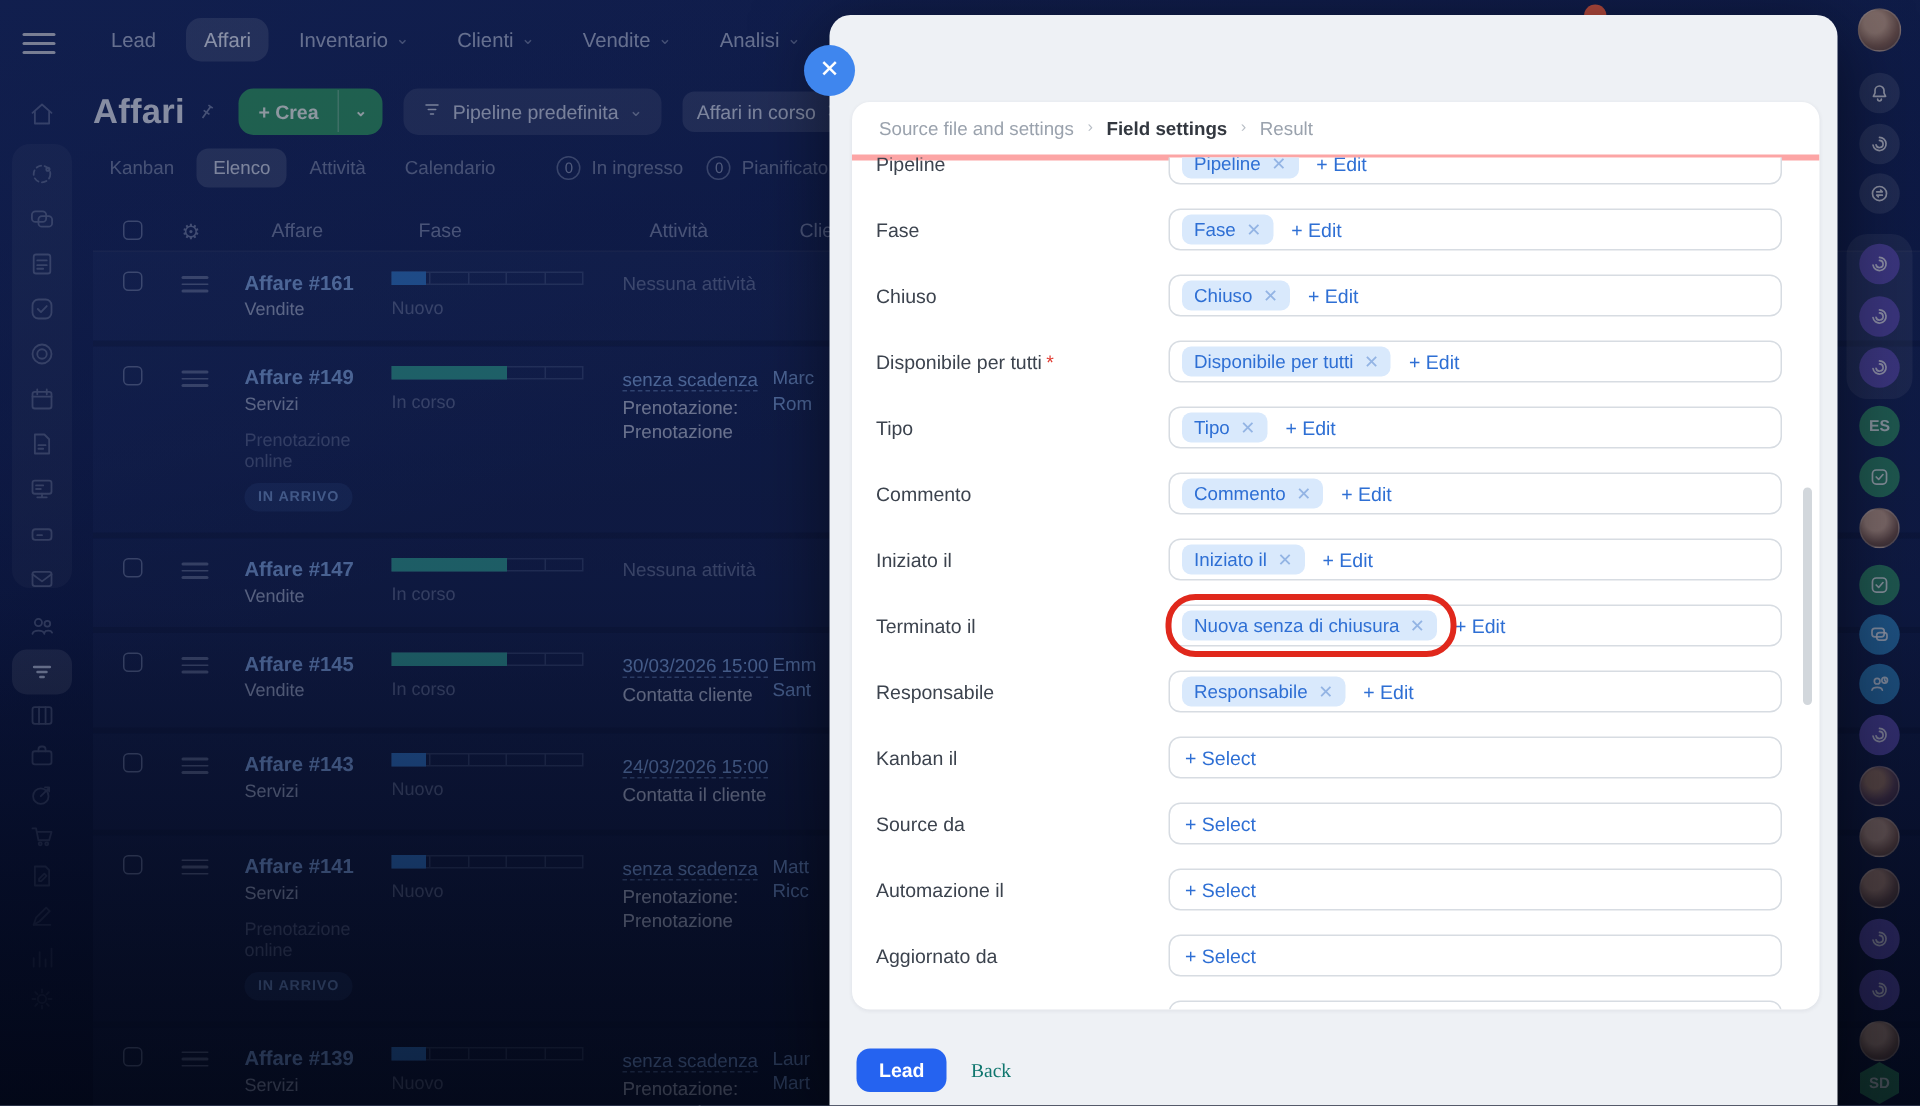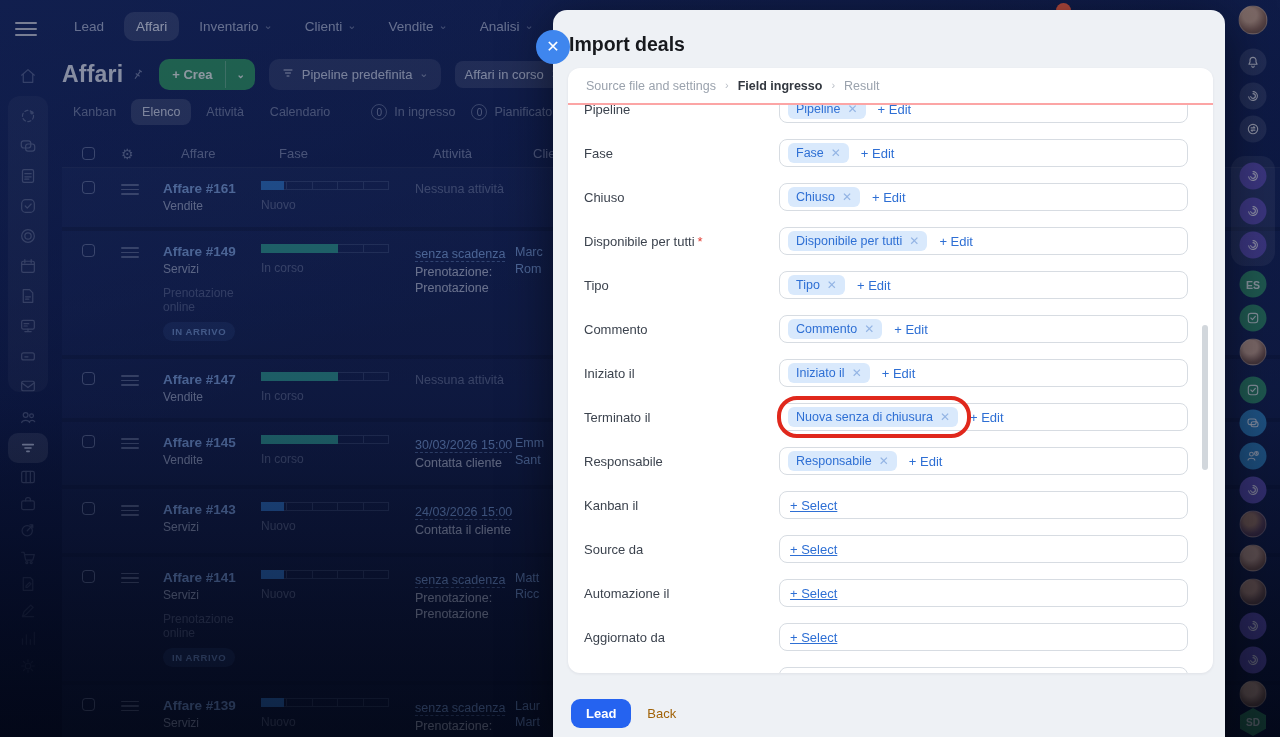--- a/index.html
+++ b/index.html
@@ -99,44 +99,44 @@
   .notifdot{position:absolute;left:1056px;top:3px;width:15px;height:15px;border-radius:50%;background:#b0483c;z-index:41;}
 
   
   .modal{position:absolute;left:553px;top:10px;width:672px;bottom:0;background:#eef1f5;
     border-radius:14px 14px 0 0;box-shadow:0 10px 50px rgba(0,0,0,.5);z-index:50;}
   .modal-close{position:absolute;left:-17px;top:20px;width:34px;height:34px;border:none;border-radius:50%;
     background:#3f86ee;color:#fff;font-size:16px;line-height:34px;text-align:center;cursor:pointer;}
   .modal-title{margin:23px 0 0 16px;font-size:19.5px;font-weight:700;color:#17191d;}
   .card{position:absolute;left:15px;top:58px;width:645px;height:605px;background:#fff;border-radius:12px;
     box-shadow:0 1px 3px rgba(25,35,60,.07);overflow:hidden;}
-  .steps{display:flex;align-items:flex-start;gap:9px;padding:11px 18px 10px 18px;border-bottom:2px solid #fca5a5;font-size:12.5px;}
+  .steps{display:flex;align-items:flex-start;gap:9px;padding:11px 18px 10px 18px;border-bottom:4px solid #fca5a5;font-size:12.5px;}
   .step{color:#9aa2ad;}
   .step.active{color:#32373f;font-weight:700;}
   .sep{color:#b8bec6;font-size:11px;}
   .fields{position:absolute;top:37px;left:0;right:0;bottom:0;overflow:hidden;padding-left:16px;}
   .frow{display:flex;align-items:center;height:44px;}
   .frow.clipped{margin-top:-18px;}
   .flabel{width:195px;flex:0 0 auto;font-size:13px;color:#3c434e;}
   .req{color:#e03a30;margin-left:3px;}
   .fbox{width:409px;height:28px;border:1px solid #d7dce2;border-radius:8px;background:#fff;
     display:flex;align-items:center;padding-left:8px;position:relative;}
   .chipwrap{position:relative;display:inline-flex;}
   .chip{display:inline-flex;align-items:center;gap:7px;background:#d9e9fc;color:#2e6fd4;font-size:12.5px;
     padding:3px 8px;border-radius:6px;white-space:nowrap;}
   .chip .x{color:#93b4e4;font-size:12px;}
   .hl-ring{position:absolute;left:-11px;top:-11px;right:-13px;bottom:-11px;border:4.5px solid #e0281c;
     border-radius:20px;pointer-events:none;z-index:2;}
   .faction{color:#2e6fd4;font-size:13px;margin-left:12px;white-space:nowrap;}
-  .faction.select{margin-left:2px;text-decoration:underline;}
+  .faction.select{margin-left:2px;}
   .fsliver{width:409px;height:20px;border:1px solid #d7dce2;border-radius:8px 8px 0 0;margin:8px 0 0 195px;background:#fff;}
   .thumb{position:absolute;right:5px;top:257px;width:6px;height:145px;background:#d2d7dc;border-radius:3px;}
   .mfooter{position:absolute;left:18px;top:689px;display:flex;align-items:center;gap:16px;}
   .btn-next{background:#2563f0;color:#fff;border:none;border-radius:9px;padding:7px 15px;font-size:13px;font-weight:700;font-family:inherit;cursor:pointer;}
-  .btn-back{background:none;border:none;color:#a16207;font-size:13px;font-family:Liberation Sans, sans-serif;cursor:pointer;}
+  .btn-back{background:none;border:none;color:#0f766e;font-size:13px;font-family:Liberation Serif, serif;cursor:pointer;}
 </style>
 </head>
 <body>
 
 <div class="stage">
 
   <div class="bg">
 
     <div class="hamburger">
         <i></i>
@@ -605,26 +605,25 @@
           <div class="rr-item rr-hex" style="top: 722px;">SD</div>
         </div>
     </div>
   </div>
 
   <div class="overlay"></div>
   <div class="notifdot"></div>
 
   <div class="modal">
     <button class="modal-close">✕</button>
-    <h1 class="modal-title">Import deals</h1>
     <div class="card">
       <div class="steps" id="steps">
           <span class="step">Source file and settings</span>
           <span class="sep">›</span>
-          <span class="step active">Field ingresso</span>
+          <span class="step active">Field settings</span>
           <span class="sep">›</span>
           <span class="step">Result</span>
         </div>
       <div class="fields" id="fields">
           <div class="frow clipped">
             <span class="flabel">Pipeline</span>
             <div class="fbox">
               <span class="chipwrap">
                 <span class="chip">
                   <span>Pipeline</span>

